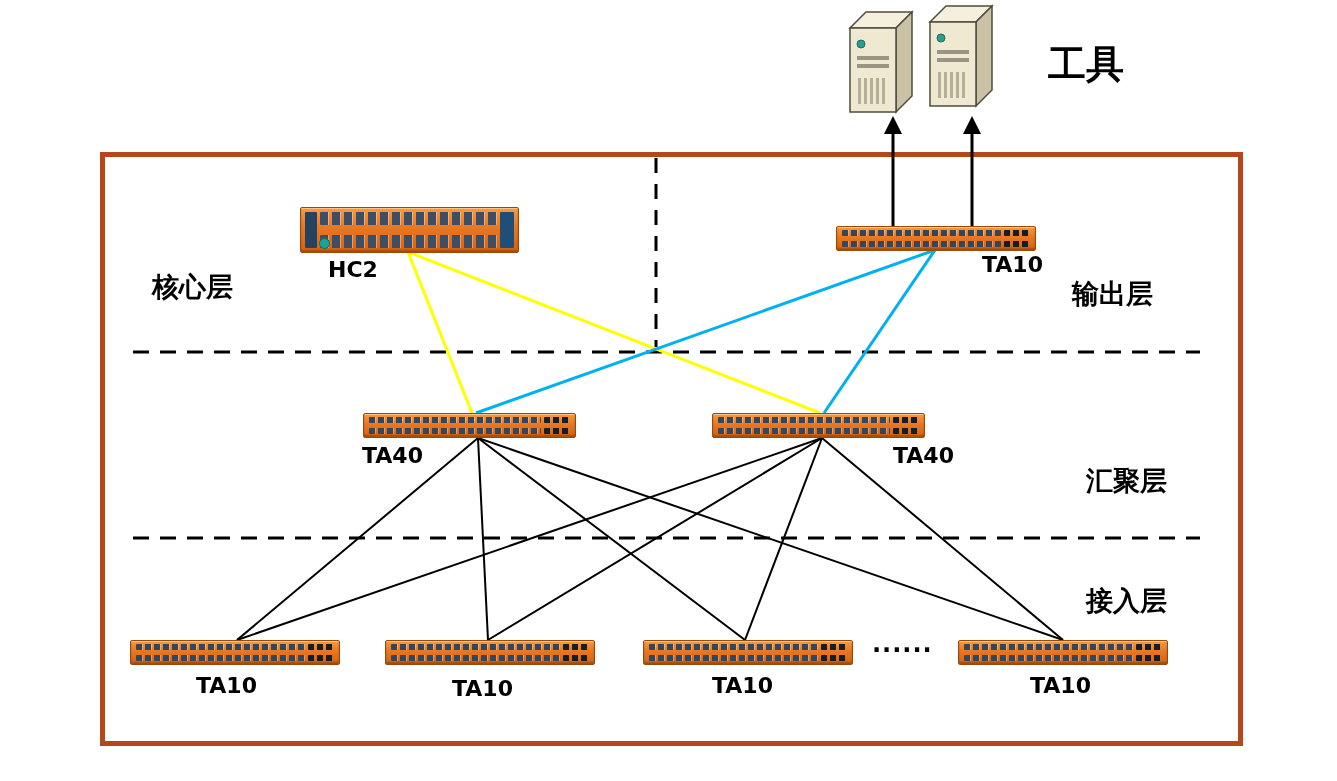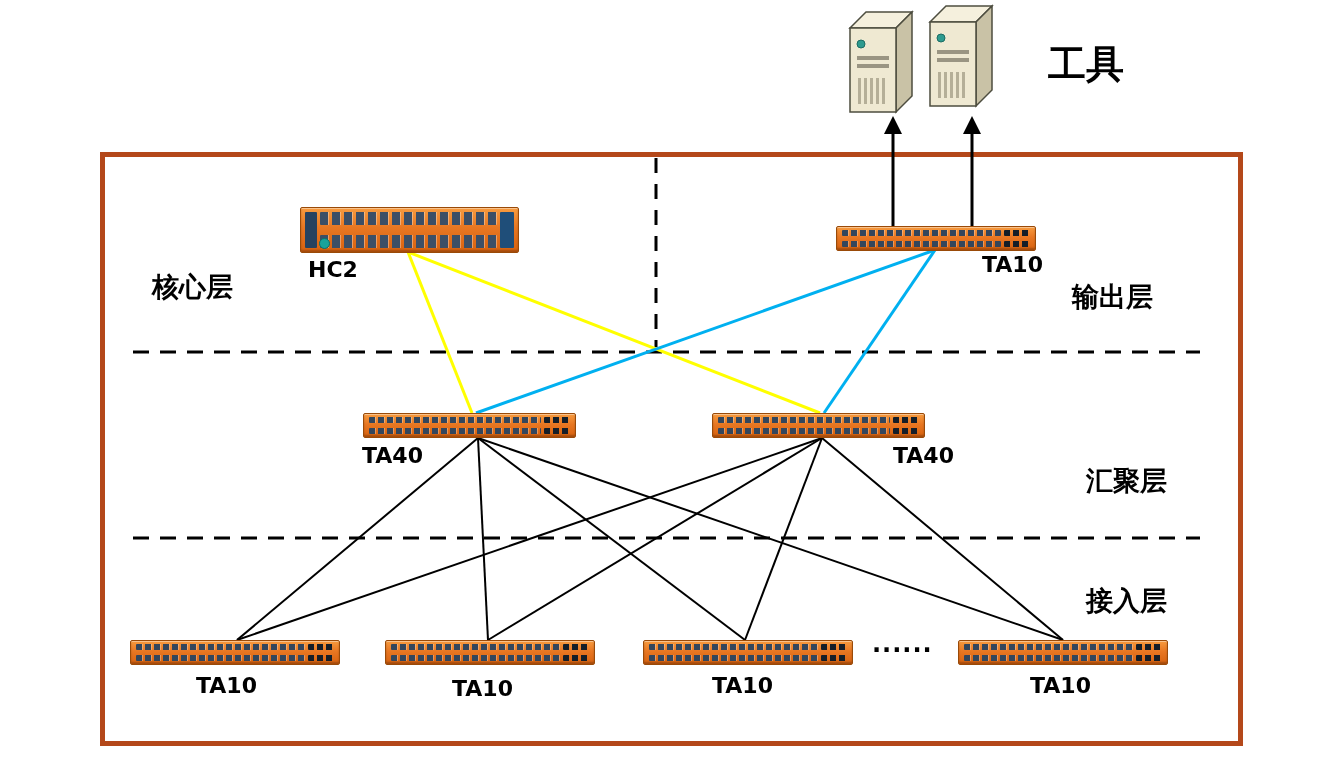--- a/index.html
+++ b/index.html
@@ -45,26 +45,26 @@
   .hc2-dot { position:absolute; left:18px; top:30px; width:9px; height:9px; border-radius:50%;
     background:#18a39b; border:1px solid #0d6f6a; z-index:4; }
 
   
   .servers { position:absolute; left:846px; top:2px; z-index:3; }
 
   
   .cn-label { position:absolute; z-index:4; color:#000; font-weight:700; font-size:27px; line-height:1.1; }
   .tools-label { left:1048px; top:44px; font-size:38px; }
   .core-label   { left:152px;  top:272px; }
-  .output-label { left:1072px; top:282px; }
+  .output-label { left:1072px; top:282px;font-family:Liberation Mono, monospace; }
   .agg-label    { left:1086px; top:422px;margin-top:44px; }
   .access-label { left:1086px; top:586px; }
 
   .dev-label { position:absolute; z-index:4; color:#000; font-weight:700; font-size:22px; }
-  .lbl-hc2     { left:308px;  top:257px; }
+  .lbl-hc2     { left:328px;  top:257px; }
   .lbl-out-ta10{ left:982px;  top:252px; }
   .lbl-ta40-l  { left:362px;  top:443px; }
   .lbl-ta40-r  { left:893px;  top:443px; }
   .lbl-acc-1   { left:196px;  top:673px; }
   .lbl-acc-2   { left:452px;  top:676px; }
   .lbl-acc-3   { left:712px;  top:673px; }
   .lbl-acc-4   { left:1030px; top:673px; }
   .ellipsis-label { position:absolute; left:872px; top:630px; z-index:4; font-weight:700; font-size:24px; letter-spacing:1px; }
 </style>
 </head>

